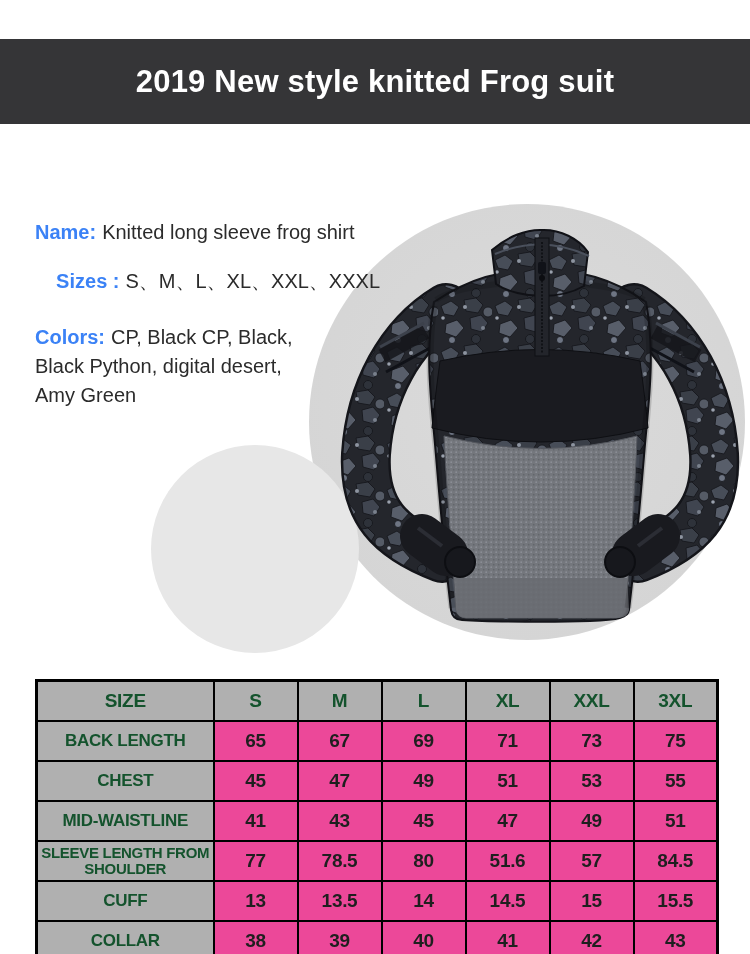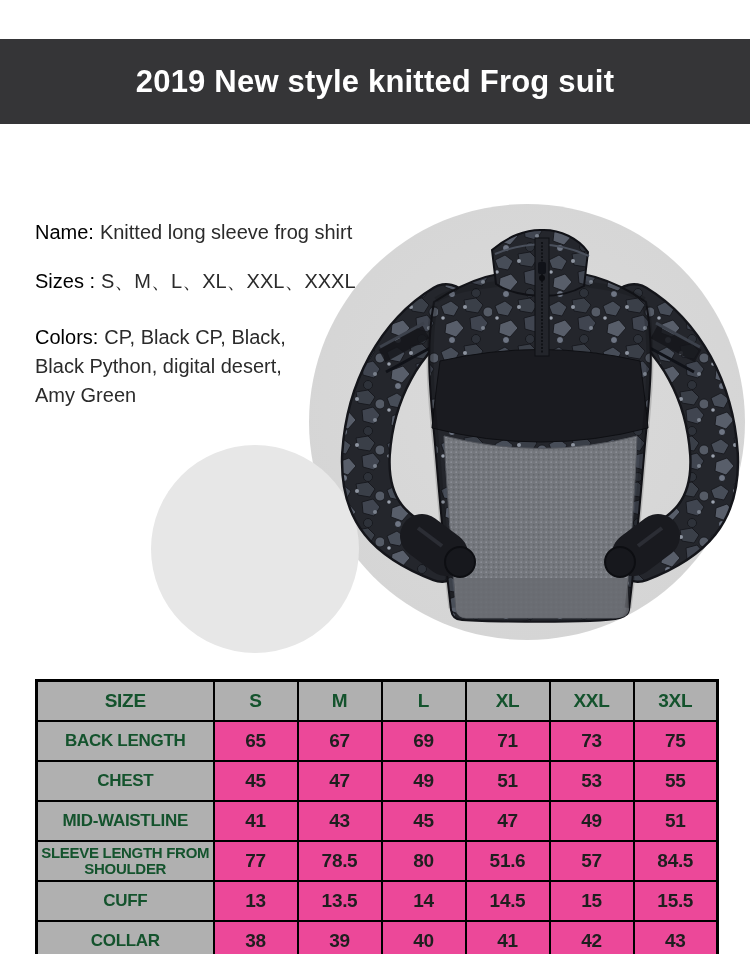--- a/index.html
+++ b/index.html
@@ -14,23 +14,23 @@
     position:absolute;left:0;top:23px;width:750px;height:85px;
     background:#353537;display:flex;align-items:center;justify-content:center;
   }
   .banner h1{
     margin:0;color:#ffffff;font-size:31px;font-weight:700;letter-spacing:.2px;
   }
   
   .info{position:absolute;left:35px;top:202px;width:345px;}
   .info p{margin:0;font-size:20px;line-height:28px;color:#2b2b2b;}
   .info p.name{margin-bottom:21px;}
-  .info p.sizes{margin-bottom:28px;}
+  .info p.sizes{margin-bottom:28px;text-align:right;}
   .info p.colors{line-height:29px;}
-  .info b{font-weight:400;color:#000000;margin-right:6px;}
+  .info b{font-weight:700;color:#3b82f6;margin-right:6px;}
   
   .hero{position:absolute;left:0;top:0;width:750px;height:660px;pointer-events:none;}
   .circle-big{
     position:absolute;left:309px;top:188px;width:436px;height:436px;border-radius:50%;
     background:radial-gradient(circle at 50% 45%, #dbdbdb 0%, #d3d3d3 100%);
   }
   .circle-small{
     position:absolute;left:151px;top:429px;width:208px;height:208px;border-radius:50%;
     background:#e7e7e7;
   }

